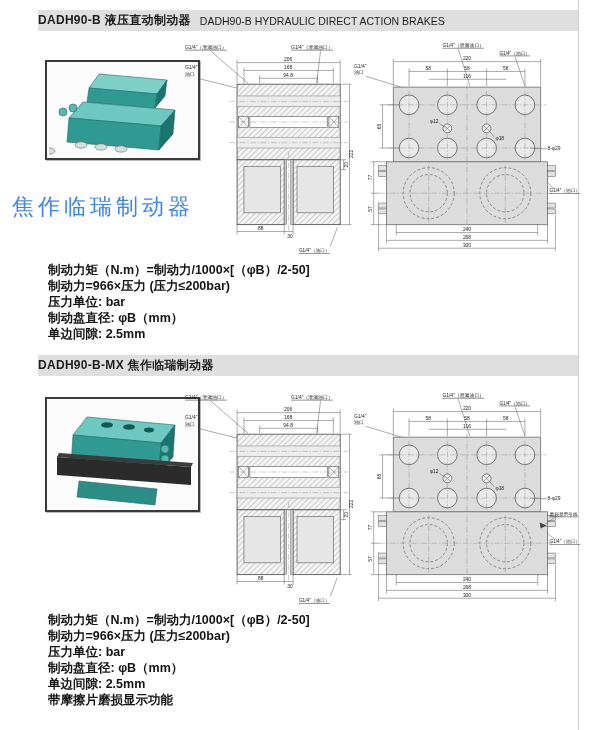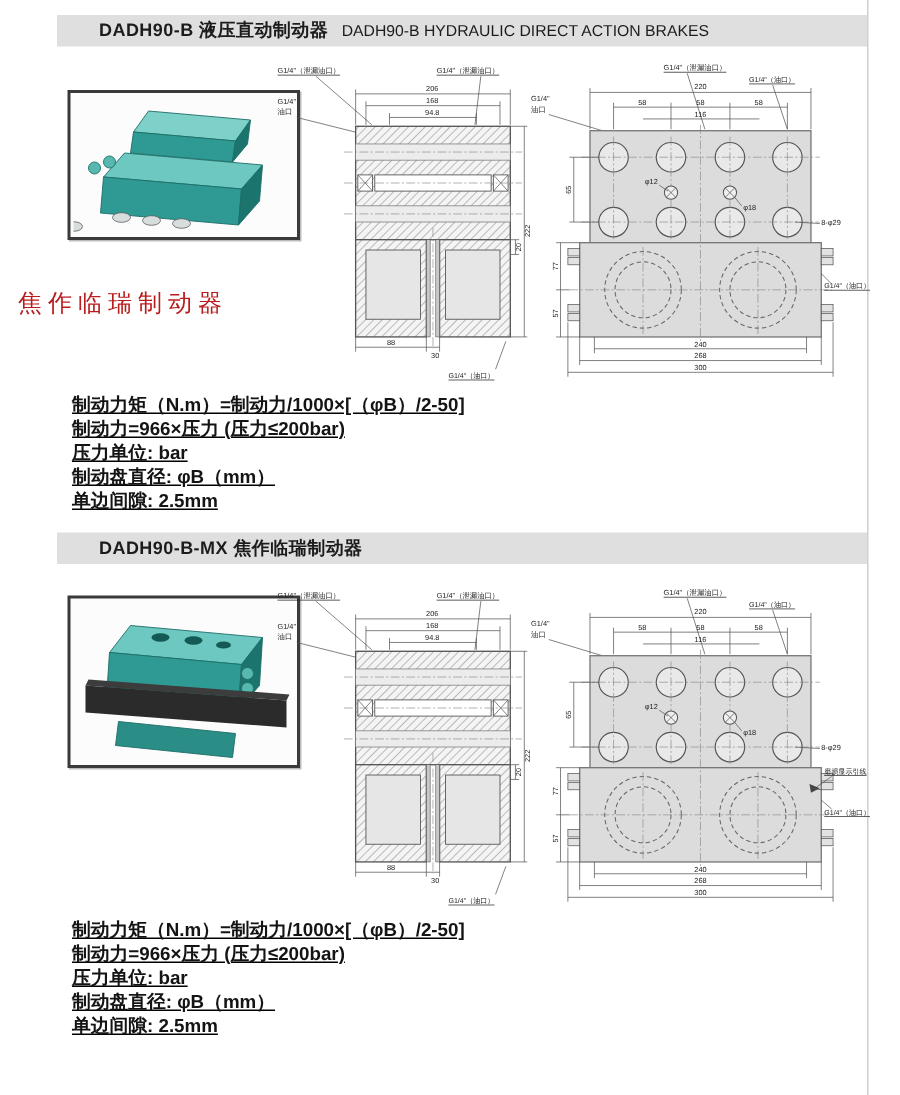--- a/index.html
+++ b/index.html
@@ -1,31 +1,31 @@
 <!DOCTYPE html>
 <html><head>
 <meta charset="utf-8">
 <style>
   html,body{margin:0;padding:0;}
   body{width:600px;height:730px;background:#f6f6f6;font-family:"Liberation Sans",sans-serif;}
   .page{position:relative;width:600px;height:730px;background:#ffffff;overflow:hidden;}
   .page-edge{position:absolute;left:578px;top:0;width:1px;height:730px;background:#cfcfcf;}
 
   .section-header{position:absolute;left:38px;width:540px;height:21px;background:#dfdfdf;
-    display:flex;align-items:center;gap:9px;padding-left:28px;box-sizing:border-box;}
+    display:flex;align-items:center;gap:9px;padding-left:0;box-sizing:border-box;}
   .hd-zh{font-size:12px;font-weight:bold;color:#1c1c1c;letter-spacing:.3px;white-space:nowrap;}
   .hd-en{font-size:10.5px;color:#1c1c1c;white-space:nowrap;}
 
   .photo{position:absolute;border:2px solid #3a3a3a;background:#fcfcfc;padding:2px;box-shadow:1px 1px 0 #bbb;}
 
-  .specs{position:absolute;left:48px;text-decoration:underline;}
+  .specs{position:absolute;left:48px;}
   .spec-line{font-size:12.5px;font-weight:bold;color:#141414;line-height:16px;white-space:nowrap;}
 
   .watermark{position:absolute;left:12px;top:192px;font-family:"DejaVu Serif",serif;
-    font-size:16px;color:#b91c1c;letter-spacing:4px;white-space:nowrap;pointer-events:none;}
+    font-size:22px;color:#3b82f6;letter-spacing:4px;white-space:nowrap;pointer-events:none;}
 
   svg{display:block;}
   .dwg{position:absolute;}
   .dwg line{stroke:#555;stroke-width:0.5;}
   .dwg .cl{stroke:#8a8a8a;stroke-width:0.45;stroke-dasharray:6 1.6 1.4 1.6;}
   .dwg text{font-family:"Liberation Sans",sans-serif;fill:#222;}
   .dtx{font-size:5px;}
   .lbl{font-size:5px;}
   .lbl2{font-size:4.8px;}
   .u{text-decoration:underline;}
@@ -427,14 +427,15 @@
     <text class="lbl2 u" x="201" y="156">G1/4"（油口）</text>
     <line x1="199" y1="146" x2="206" y2="152"></line>
   </svg>
 
   <div class="specs" style="top:612px;">
     <div class="spec-line">制动力矩（N.m）=制动力/1000×[（φB）/2-50]</div>
     <div class="spec-line">制动力=966×压力 (压力≤200bar)</div>
     <div class="spec-line">压力单位: bar</div>
     <div class="spec-line">制动盘直径: φB（mm）</div>
     <div class="spec-line">单边间隙: 2.5mm</div>
+    <div class="spec-line">带摩擦片磨损显示功能</div>
   </div>
 </div>
 
 </body></html>

